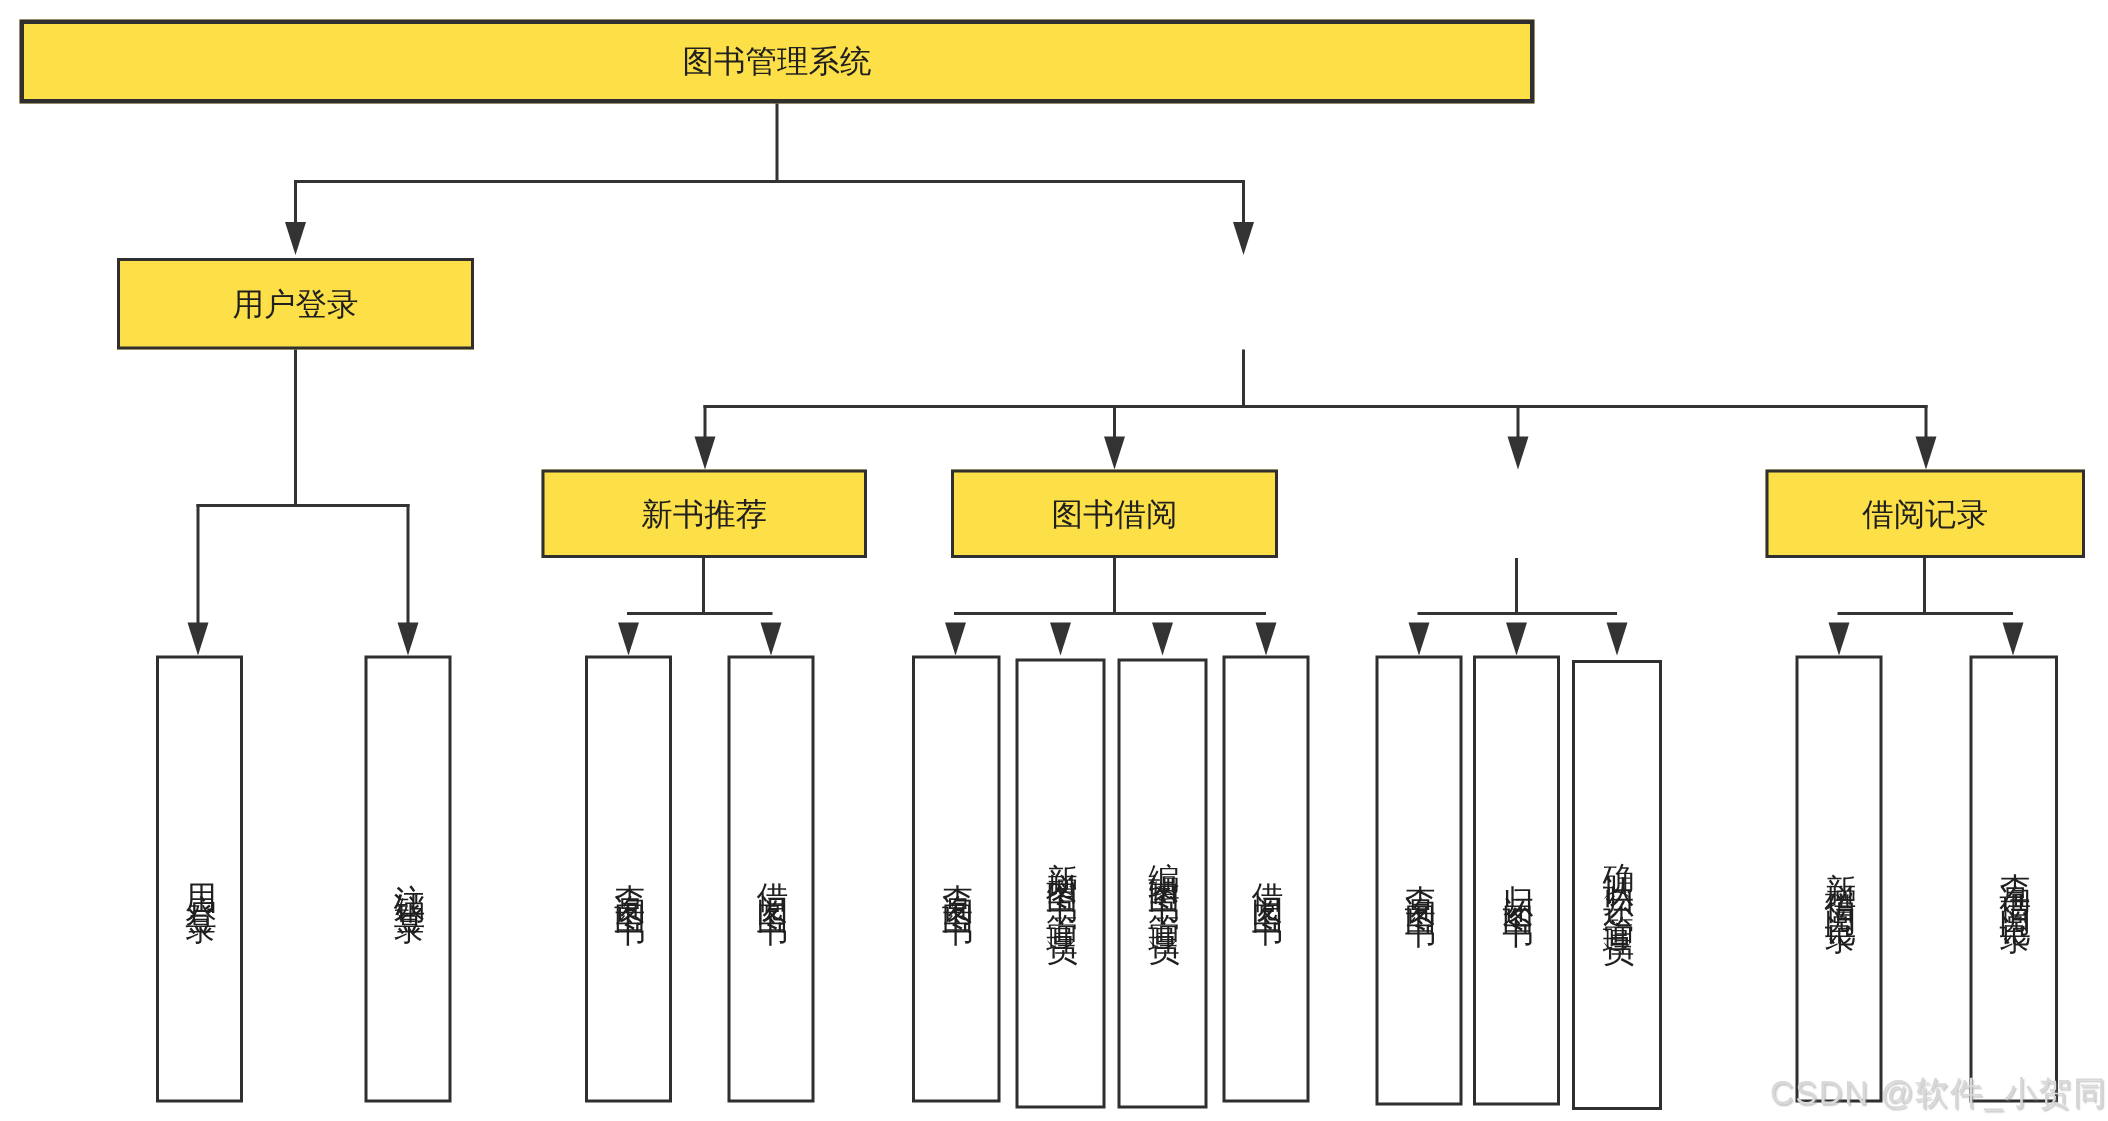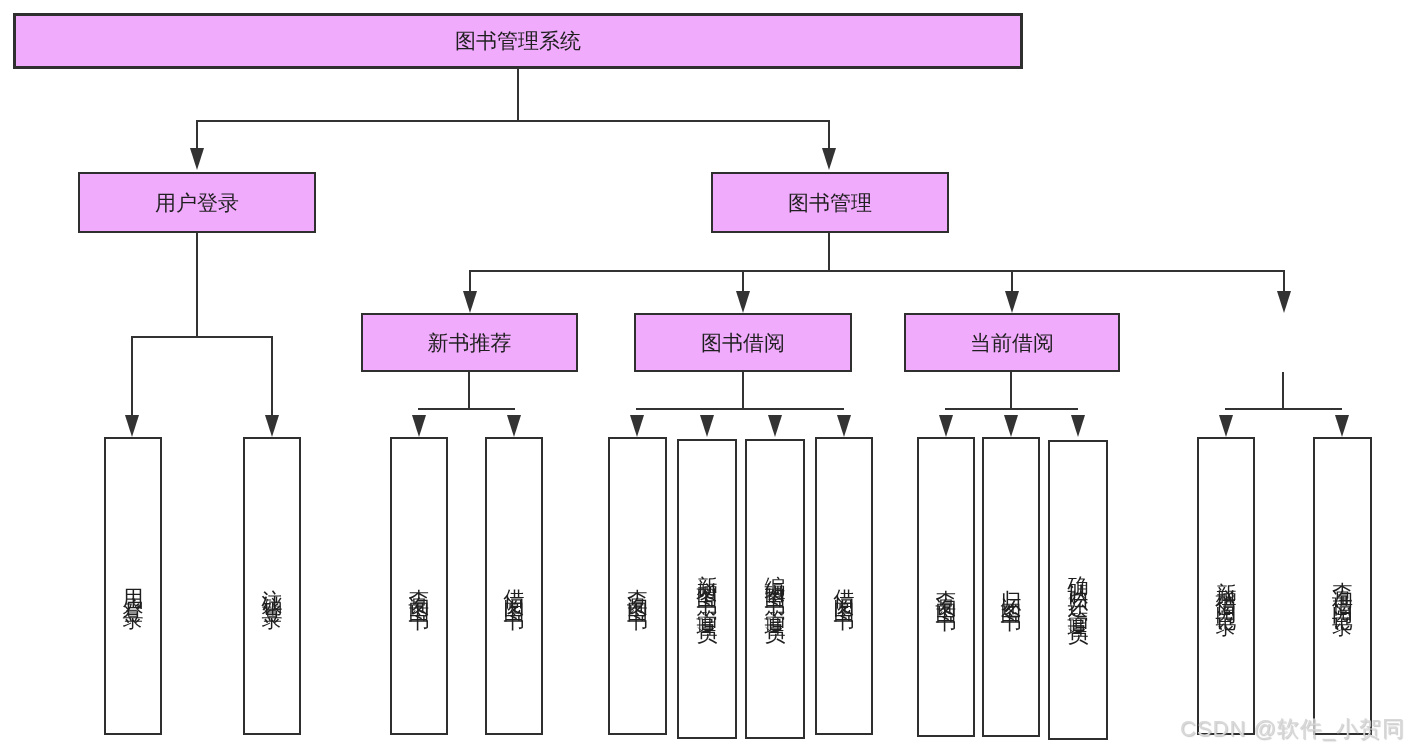--- a/index.html
+++ b/index.html
@@ -8,21 +8,21 @@
     position: relative;
     width: 1405px;
     height: 747px;
     background: #ffffff;
     overflow: hidden;
   }
   .node {
     position: absolute;
     box-sizing: border-box;
     border: 2px solid #2f2f2f;
-    background: #f0abfc;
+    background: #fde047;
     display: flex;
     align-items: center;
     justify-content: center;
     color: #1f1f1f;
     font-size: 21px;
   }
   .node.root { border-width: 3px; }
   .leaf {
     position: absolute;
     box-sizing: border-box;
@@ -74,23 +74,20 @@
   <div class="line v" style="left:517px;top:69px;height:52px"></div>
   <div class="line h" style="left:196px;top:120px;width:634px"></div>
   <div class="line v" style="left:196px;top:120px;height:30px"></div>
   <div class="arrow" style="left:190px;top:148px"></div>
   <div class="line v" style="left:828px;top:120px;height:30px"></div>
   <div class="arrow" style="left:822px;top:148px"></div>
 
   <div class="node" style="left:78px;top:172px;width:238px;height:61px">
     <span>用户登录</span>
   </div>
-  <div class="node" style="left:711px;top:172px;width:238px;height:61px">
-    <span>图书管理</span>
-  </div>
 
   <div class="line v" style="left:196px;top:233px;height:104px"></div>
   <div class="line h" style="left:131px;top:336px;width:142px"></div>
   <div class="line v" style="left:131px;top:336px;height:80px"></div>
   <div class="arrow" style="left:125px;top:415px"></div>
   <div class="line v" style="left:271px;top:336px;height:80px"></div>
   <div class="arrow" style="left:265px;top:415px"></div>
 
   <div class="line v" style="left:828px;top:233px;height:38px"></div>
   <div class="line h" style="left:469px;top:270px;width:816px"></div>
@@ -102,22 +99,22 @@
   <div class="arrow" style="left:1005px;top:291px"></div>
   <div class="line v" style="left:1283px;top:270px;height:22px"></div>
   <div class="arrow" style="left:1277px;top:291px"></div>
 
   <div class="node" style="left:634px;top:313px;width:218px;height:59px">
     <span>图书借阅</span>
   </div>
   <div class="node" style="left:361px;top:313px;width:217px;height:59px">
     <span>新书推荐</span>
   </div>
-  <div class="node" style="left:904px;top:313px;width:216px;height:59px">
-    <span>当前借阅</span>
+  <div class="node" style="left:1177px;top:313px;width:213px;height:59px">
+    <span>借阅记录</span>
   </div>
 
   <div class="line v" style="left:468px;top:372px;height:37px"></div>
   <div class="line h" style="left:418px;top:408px;width:97px"></div>
   <div class="arrow" style="left:412px;top:415px"></div>
   <div class="arrow" style="left:507px;top:415px"></div>
 
   <div class="line v" style="left:742px;top:372px;height:37px"></div>
   <div class="line h" style="left:636px;top:408px;width:208px"></div>
   <div class="arrow" style="left:630px;top:415px"></div>

